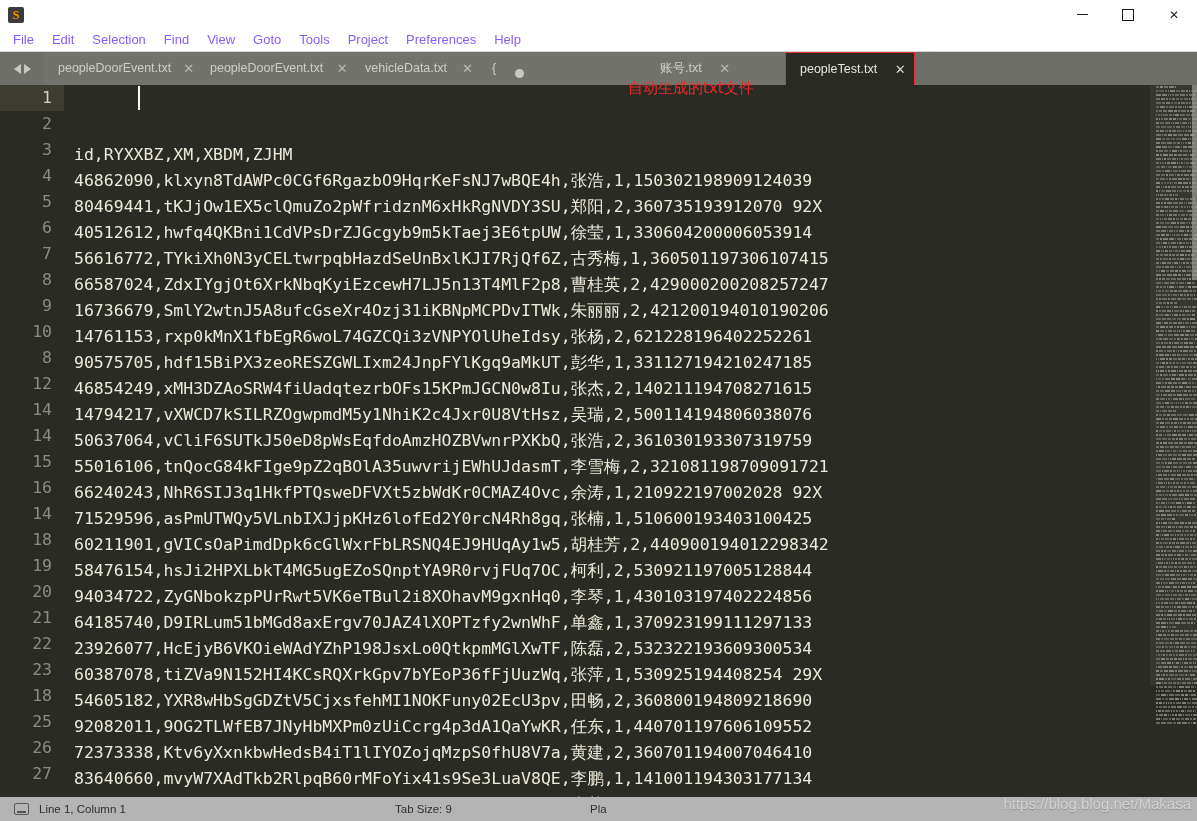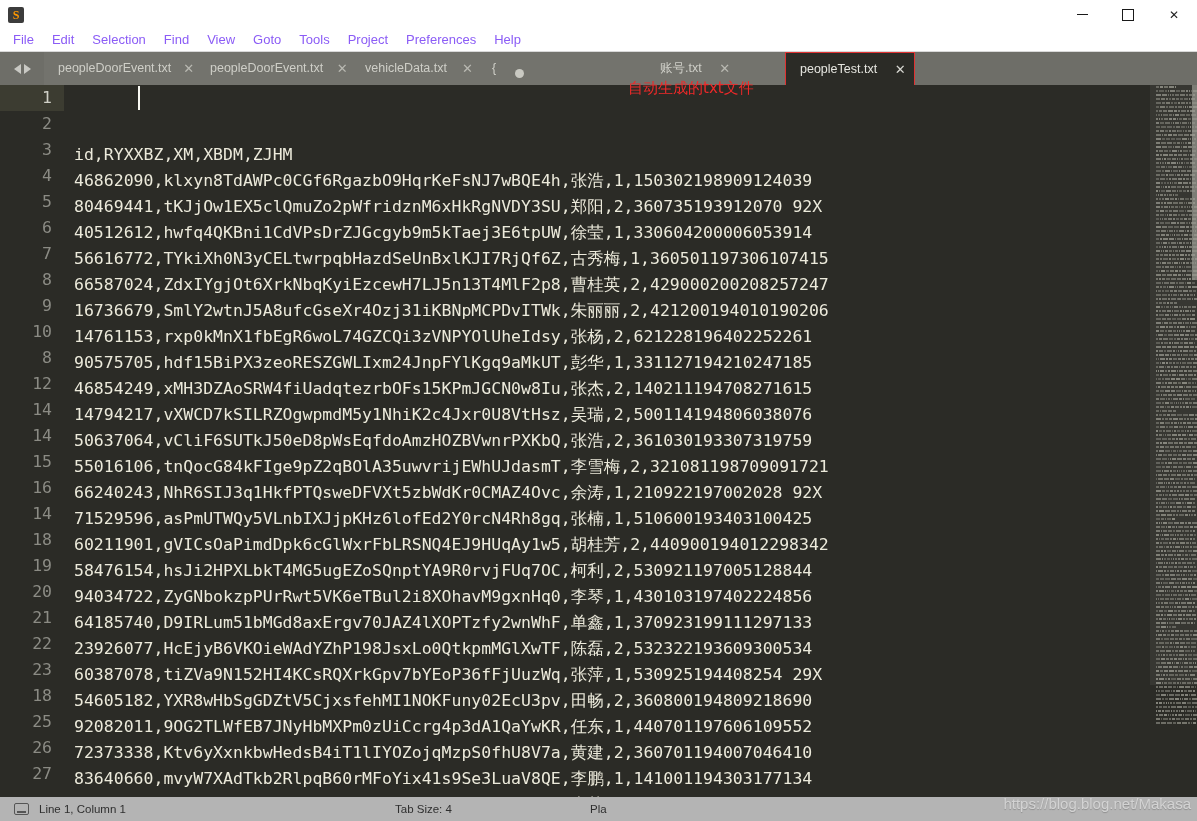--- a/index.html
+++ b/index.html
@@ -2222,18 +2222,18 @@
         </div>
       <div class="vscroll"></div>
     </div>
   </div>
 
   <div class="annotation">自动生成的txt文件</div>
 
   <div class="statusbar">
     <span class="status-icon"></span>
     <span class="status-left">Line 1, Column 1</span>
-    <span class="status-tab">Tab Size: 4</span>
+    <span class="status-tab">Tab Size: 9</span>
     <span class="status-syntax">Pla</span>
   </div>
 
   <div class="watermark">https://blog.blog.net/Makasa</div>
 </div>
 
 </body></html>

